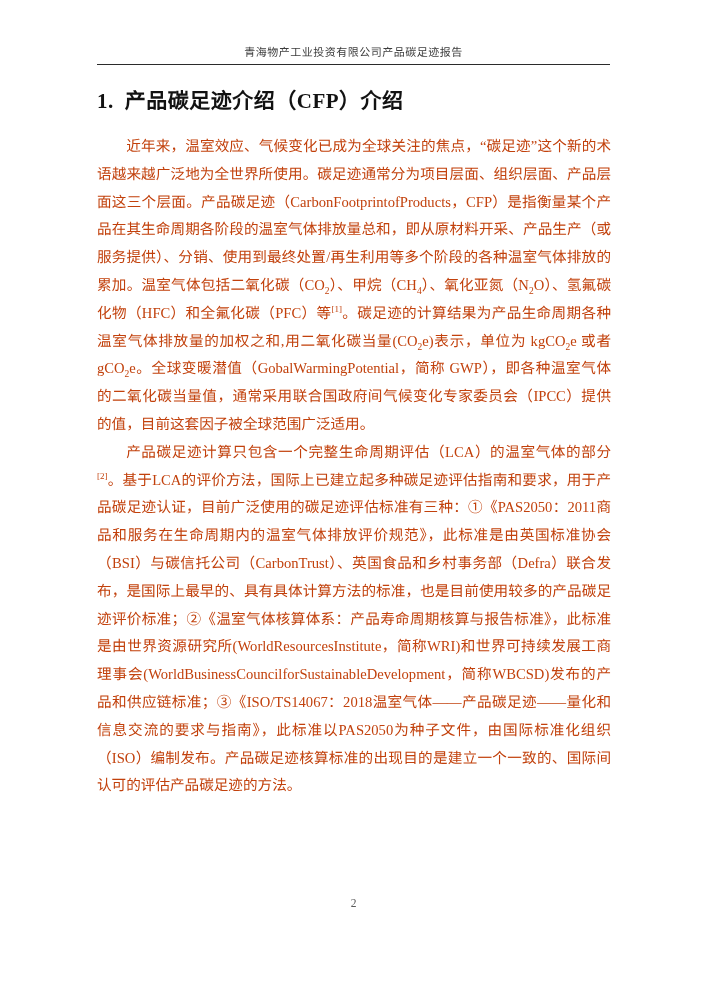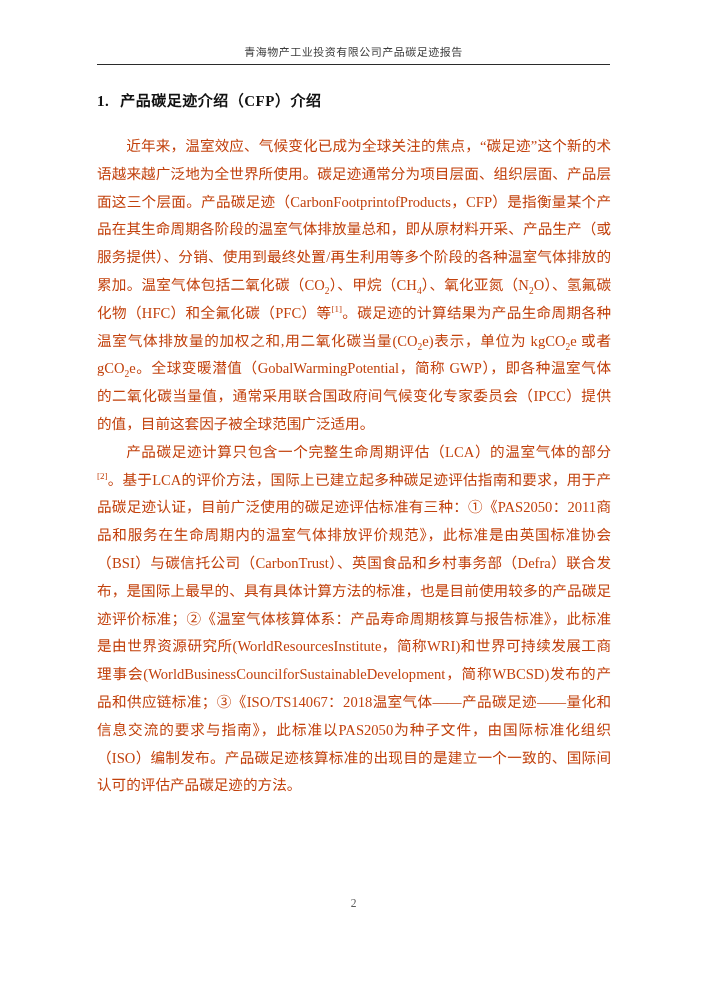--- a/index.html
+++ b/index.html
@@ -24,21 +24,21 @@
     color: #3c3c3c;
     padding-bottom: 5px;
     border-bottom: 1.5px solid #2b2b2b;
   }
   .section-title {
     position: absolute;
     top: 90px;
     left: 97px;
     width: 513px;
     margin: 0;
-    font-size: 15px;
+    font-size: 21px;
     line-height: 22px;
     font-weight: 700;
     color: #121212;
     letter-spacing: 0.5px;
   }
   .section-title .num { margin-right: 11px; }
   .body-text {
     position: absolute;
     top: 133px;
     left: 97px;

